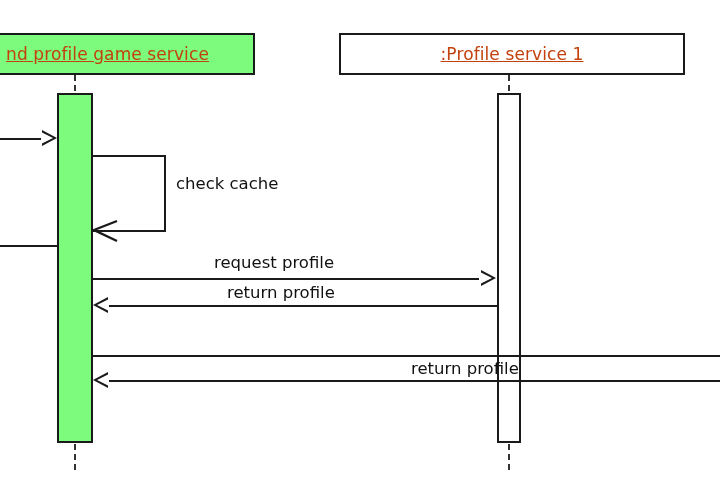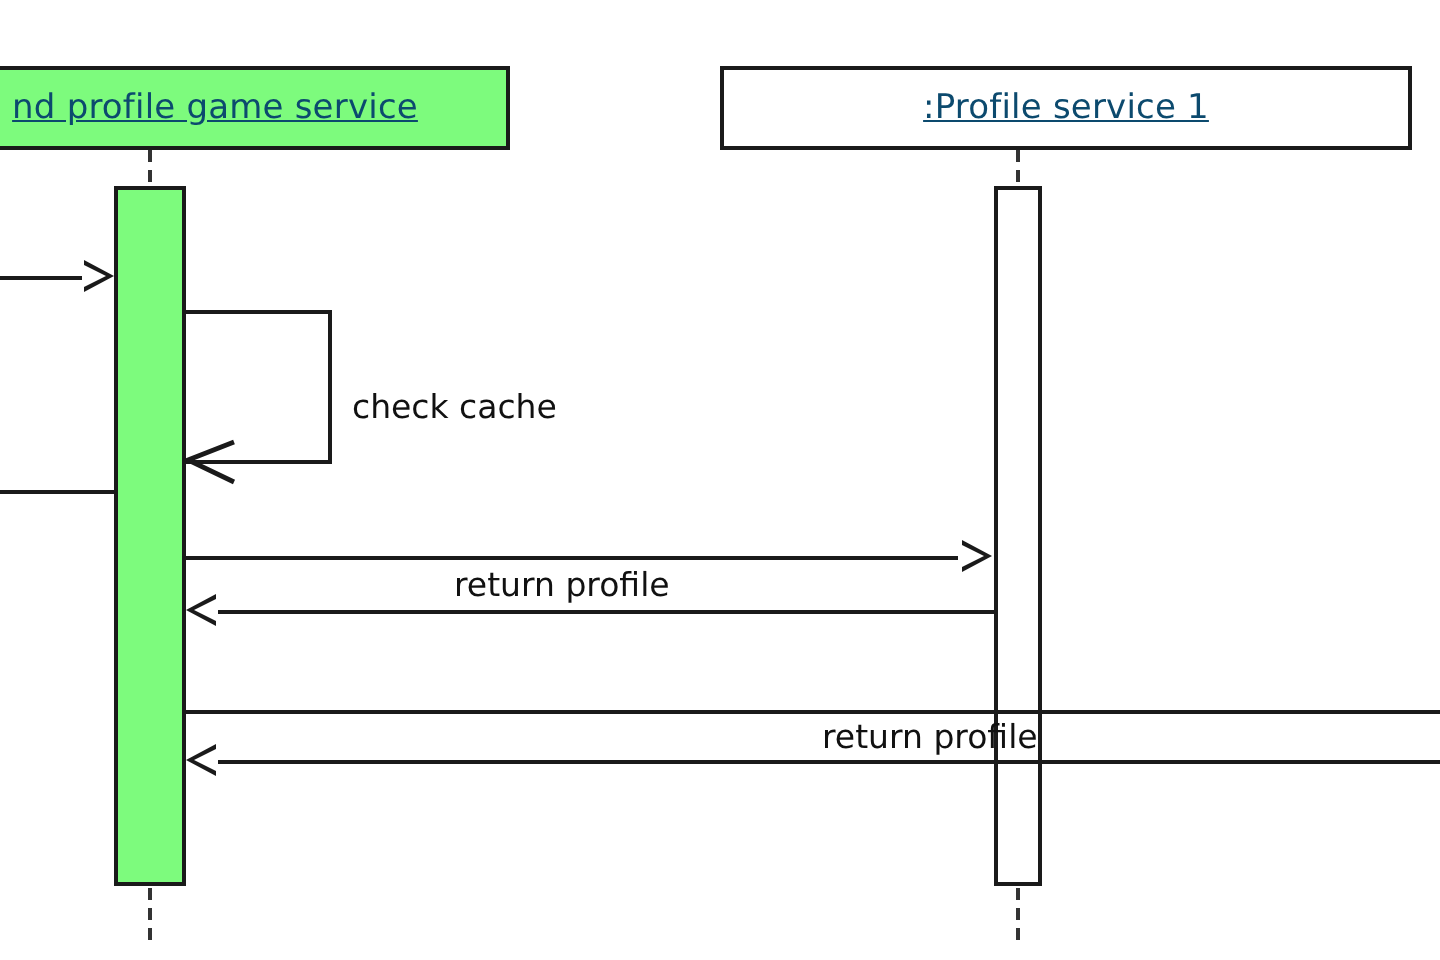--- a/index.html
+++ b/index.html
@@ -27,21 +27,21 @@
     background: #ffffff;
     display: flex;
     align-items: center;
     justify-content: center;
   }
   .participant-box.green {
     background: #7dfb7d;
   }
   .participant-label {
     font-size: 17px;
-    color: #0c4a6e;
+    color: #c2410c;
     text-decoration: underline;
     white-space: nowrap;
     letter-spacing: 0.1px;
   }
 
   
   .lifeline {
     position: absolute;
     width: 0;
     border-left: 2px dashed #333333;
@@ -132,37 +132,38 @@
   <div class="lifeline" style="left:508px; top:75px; height:395px;"></div>
 
   <div class="activation green" style="left:57px; top:93px; width:36px; height:350px;"></div>
 
   <div class="activation" style="left:497px; top:93px; width:24px; height:350px;"></div>
 
   <div class="participant-box green" style="left:-40px; top:33px; width:295px; height:42px;">
     <span class="participant-label">nd profile game service</span>
   </div>
 
-  <div class="participant-box" style="left:360px; top:33px; width:346px; height:42px;">
+  <div class="participant-box" style="left:339px; top:33px; width:346px; height:42px;">
     <span class="participant-label">:Profile service 1</span>
   </div>
 
   <div class="msg-line" style="left:0px; top:138px; width:42px;"></div>
   <div class="arrowhead right" style="left:42px; top:130px;"></div>
 
   <div class="msg-line" style="left:93px; top:155px; width:72px;"></div>
   <div class="msg-vline" style="left:164px; top:155px; height:77px;"></div>
   <div class="msg-line" style="left:93px; top:230px; width:72px;"></div>
   <svg class="arrow-v" width="28" height="26" style="left:91px; top:217px;" viewBox="0 0 28 26">
     <polyline points="26,4 3,13 26,24" fill="none" stroke="#1a1a1a" stroke-width="2.4"></polyline>
   </svg>
-  <div class="msg-label" style="left:176px; top:196px;">check cache</div>
+  <div class="msg-label" style="left:176px; top:176px;">check cache</div>
 
   <div class="msg-line" style="left:0px; top:245px; width:58px;"></div>
 
+  <div class="msg-label" style="left:214px; top:255px;">request profile</div>
   <div class="msg-line" style="left:93px; top:278px; width:386px;"></div>
   <div class="arrowhead right" style="left:481px; top:270px;"></div>
 
   <div class="msg-label" style="left:227px; top:285px;">return profile</div>
   <div class="msg-line" style="left:108px; top:305px; width:389px;"></div>
   <div class="arrowhead left" style="left:93px; top:297px;"></div>
 
   <div class="msg-line" style="left:93px; top:355px; width:627px;"></div>
 
   <div class="msg-label" style="left:411px; top:361px;">return profile</div>

